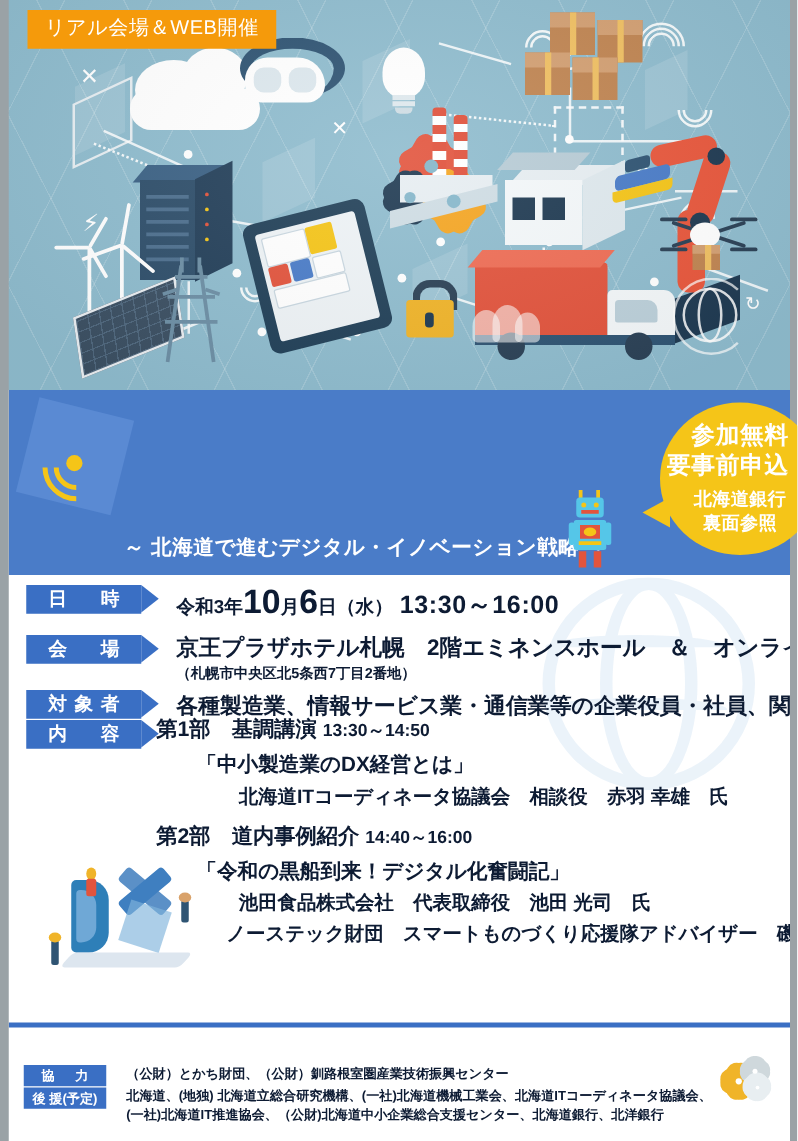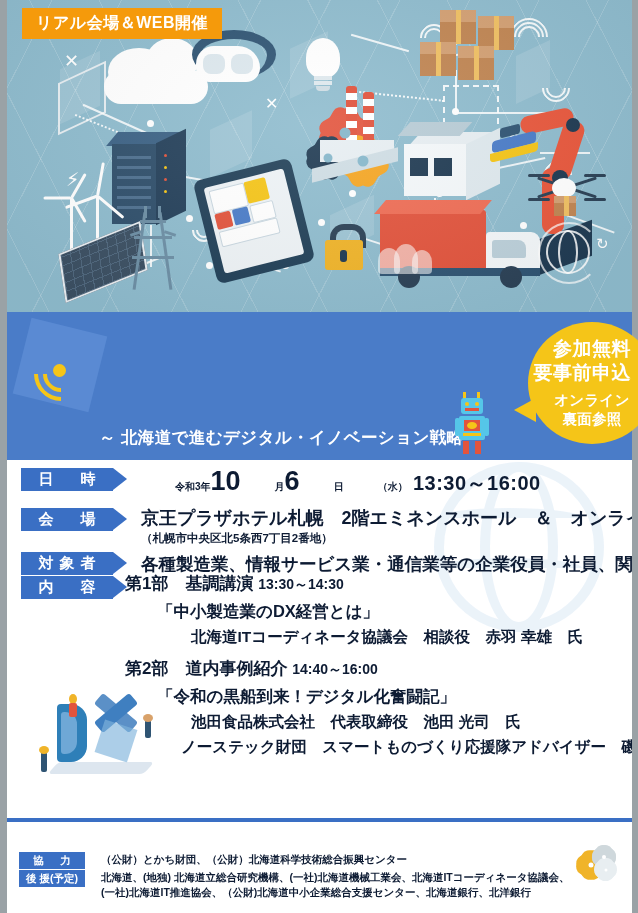--- a/index.html
+++ b/index.html
@@ -15,21 +15,21 @@
       repeating-linear-gradient(63deg, rgba(255,255,255,.16) 0 1px, rgba(255,255,255,0) 1px 62px),
       repeating-linear-gradient(-63deg, rgba(255,255,255,.16) 0 1px, rgba(255,255,255,0) 1px 62px);
   }
   .hero .vign{position:absolute;inset:0;background:radial-gradient(ellipse at 50% 40%, rgba(255,255,255,.10), rgba(0,0,0,.04) 85%);}
   .leftbar{position:absolute;left:0;top:0;width:7px;height:913px;background:#9aa2a6;}
   .rightbar{position:absolute;right:0;top:0;width:6px;height:913px;background:#9aa2a6;}
 
   
   .badge-real{
     position:absolute;left:22px;top:8px;background:#f59a0b;color:#fff;
-    font-weight:bold;font-size:16px;letter-spacing:.5px;
+    font-weight:normal;font-size:16px;letter-spacing:.5px;
     padding:7px 14px 8px 14px;line-height:1;z-index:8;white-space:nowrap;
   }
 
   
   .ill{position:absolute;}
   .dashed-line{position:absolute;border-top:2px dotted rgba(255,255,255,.9);}
   .solid-line{position:absolute;border-top:2px solid rgba(255,255,255,.85);}
   .dot{position:absolute;width:7px;height:7px;border-radius:50%;background:#fff;}
   .ghost{position:absolute;background:rgba(255,255,255,.13);}
 
@@ -155,21 +155,21 @@
     position:relative;width:92px;height:23px;background:#3a6fc4;color:#fff;
     font-weight:bold;font-size:15px;display:flex;align-items:center;justify-content:center;
     letter-spacing:6px;text-indent:6px;flex:0 0 auto;
   }
   .tag::after{content:"";position:absolute;right:-14px;top:0;width:0;height:0;
      border-top:11.5px solid transparent;border-bottom:11.5px solid transparent;border-left:14px solid #3a6fc4;}
   .rowbody{margin-left:28px;color:#101a2b;}
 
   .dt{font-size:19px;font-weight:bold;color:#0d1b33;white-space:nowrap;line-height:1;}
   .dt .big{font-size:27px;}
-  .dt .sm{font-size:10px;margin-left:34px;}
+  .dt .sm{font-size:15px;}
   .dt .tm{font-size:20px;letter-spacing:.5px;}
 
   .venue{font-size:18px;font-weight:bold;color:#0d1b33;white-space:nowrap;line-height:1.15;}
   .venue-sub{font-size:11.5px;font-weight:bold;color:#0d1b33;margin-top:2px;}
   .target{font-size:17.5px;font-weight:bold;color:#0d1b33;white-space:nowrap;}
 
   .prog{position:absolute;left:118px;top:110px;width:500px;color:#0d1b33;}
   .p-head{font-size:17px;font-weight:bold;white-space:nowrap;margin-top:0;}
   .p-head .tme{font-size:14px;font-weight:bold;}
   .p-title{font-size:16.5px;font-weight:bold;margin-left:32px;margin-top:6px;white-space:nowrap;}
@@ -480,21 +480,21 @@
     <div class="rb-r" style="left:20px;top:49px;width:6px;height:13px;"></div>
   </div>
 
   <div class="bubble">
     <div class="tail"></div>
     <div class="bb1">
       <div>参加無料</div>
       <div>要事前申込！</div>
     </div>
     <div class="bb2">
-      <div>オンライン</div>
+      <div>北海道銀行</div>
       <div>裏面参照</div>
     </div>
   </div>
 
   <div class="info">
 
     <div class="bg-globe">
       <div class="ring" style="left:20px;top:0;width:150px;height:150px;"></div>
       <div class="ring" style="left:66px;top:0;width:58px;height:150px;"></div>
       <div class="ring" style="left:22px;top:46px;width:146px;height:10px;border-left:none;border-right:none;border-bottom:none;"></div>
@@ -542,21 +542,21 @@
 
     <div class="row" style="top:114px;">
       <div class="tag">内　容</div>
     </div>
 
     <div class="prog">
 
       <div>
         <div class="p-head">
           <span>第1部　基調講演</span>
-          <span class="tme">13:30～14:30</span>
+          <span class="tme">13:30～14:50</span>
         </div>
         <div class="p-title">「中小製造業のDX経営とは」</div>
         <div class="p-spk">北海道ITコーディネータ協議会　相談役　赤羽 幸雄　氏</div>
       </div>
 
       <div class="gap"></div>
 
       <div>
         <div class="p-head">
           <span>第2部　道内事例紹介</span>
@@ -572,21 +572,21 @@
 
     </div>
   </div>
 
   <div class="footer">
     <div class="fdivider"></div>
 
 
     <div class="frow" style="top:34px;">
       <div class="ftag">協　力</div>
-      <div class="ftxt">（公財）とかち財団、（公財）北海道科学技術総合振興センター</div>
+      <div class="ftxt">（公財）とかち財団、（公財）釧路根室圏産業技術振興センター</div>
     </div>
 
     <div class="frow" style="top:52px;">
       <div class="ftag" style="letter-spacing:0;text-indent:0;">後 援(予定)</div>
       <div class="ftxt" style="width:478px;">北海道、(地独) 北海道立総合研究機構、(一社)北海道機械工業会、北海道ITコーディネータ協議会、(一社)北海道IT推進協会、（公財)北海道中小企業総合支援センター、北海道銀行、北洋銀行</div>
     </div>
 
     <div class="gears-ic">
       <div class="gear" style="left:0;top:6px;width:14px;height:14px;background:#f0b429;">
         <div class="hole" style="width:5px;height:5px;background:#fff;"></div>

